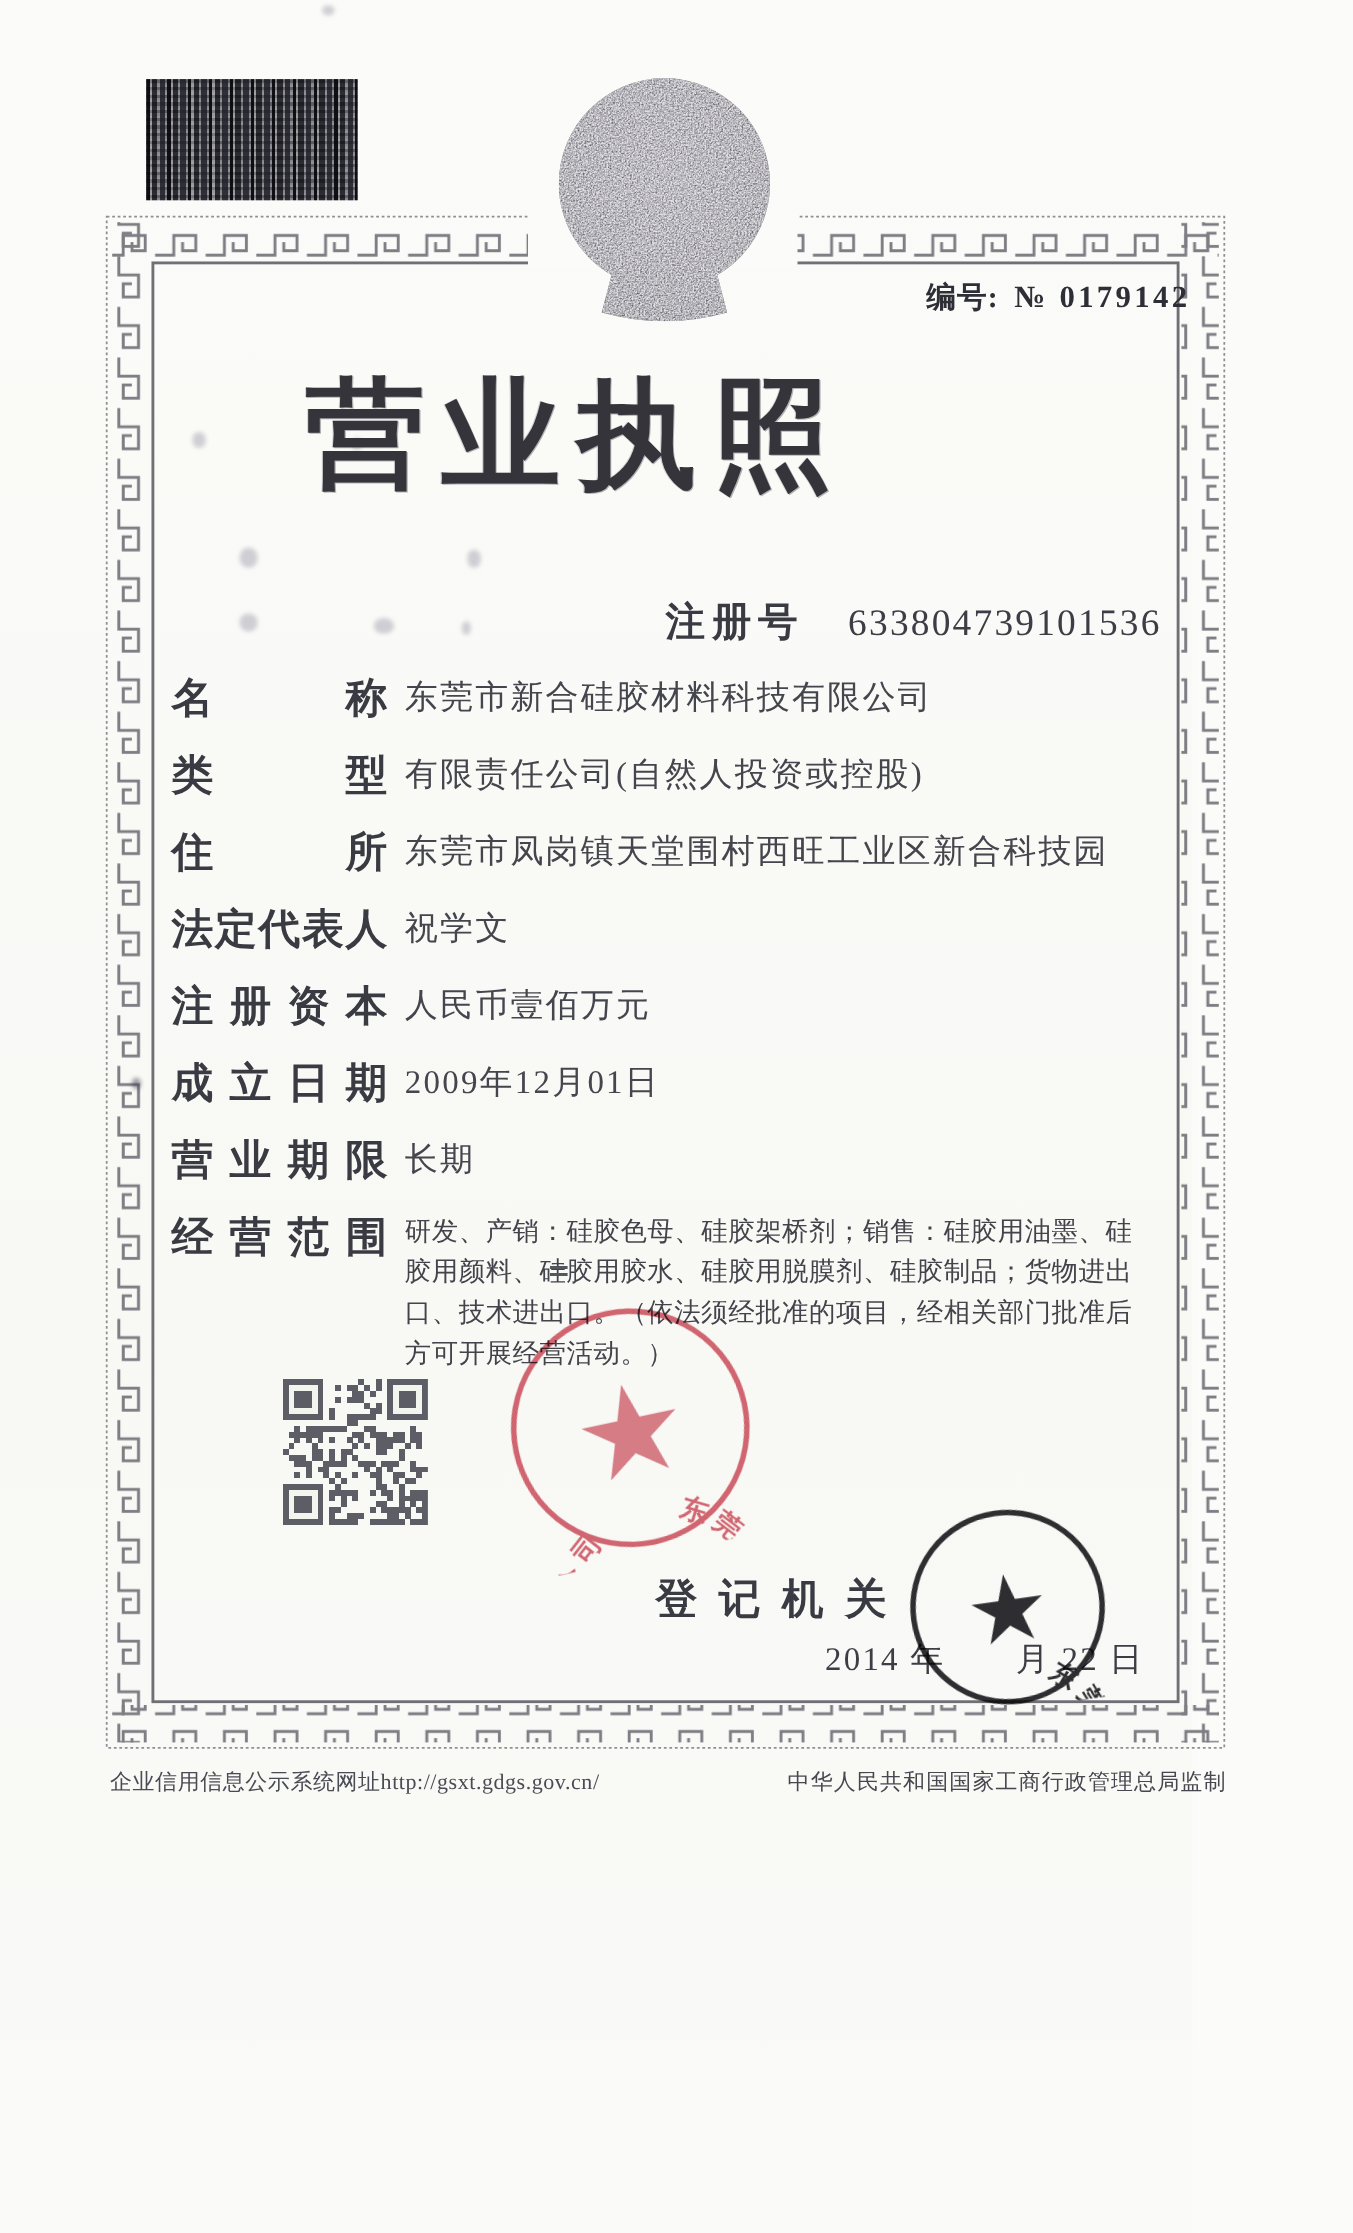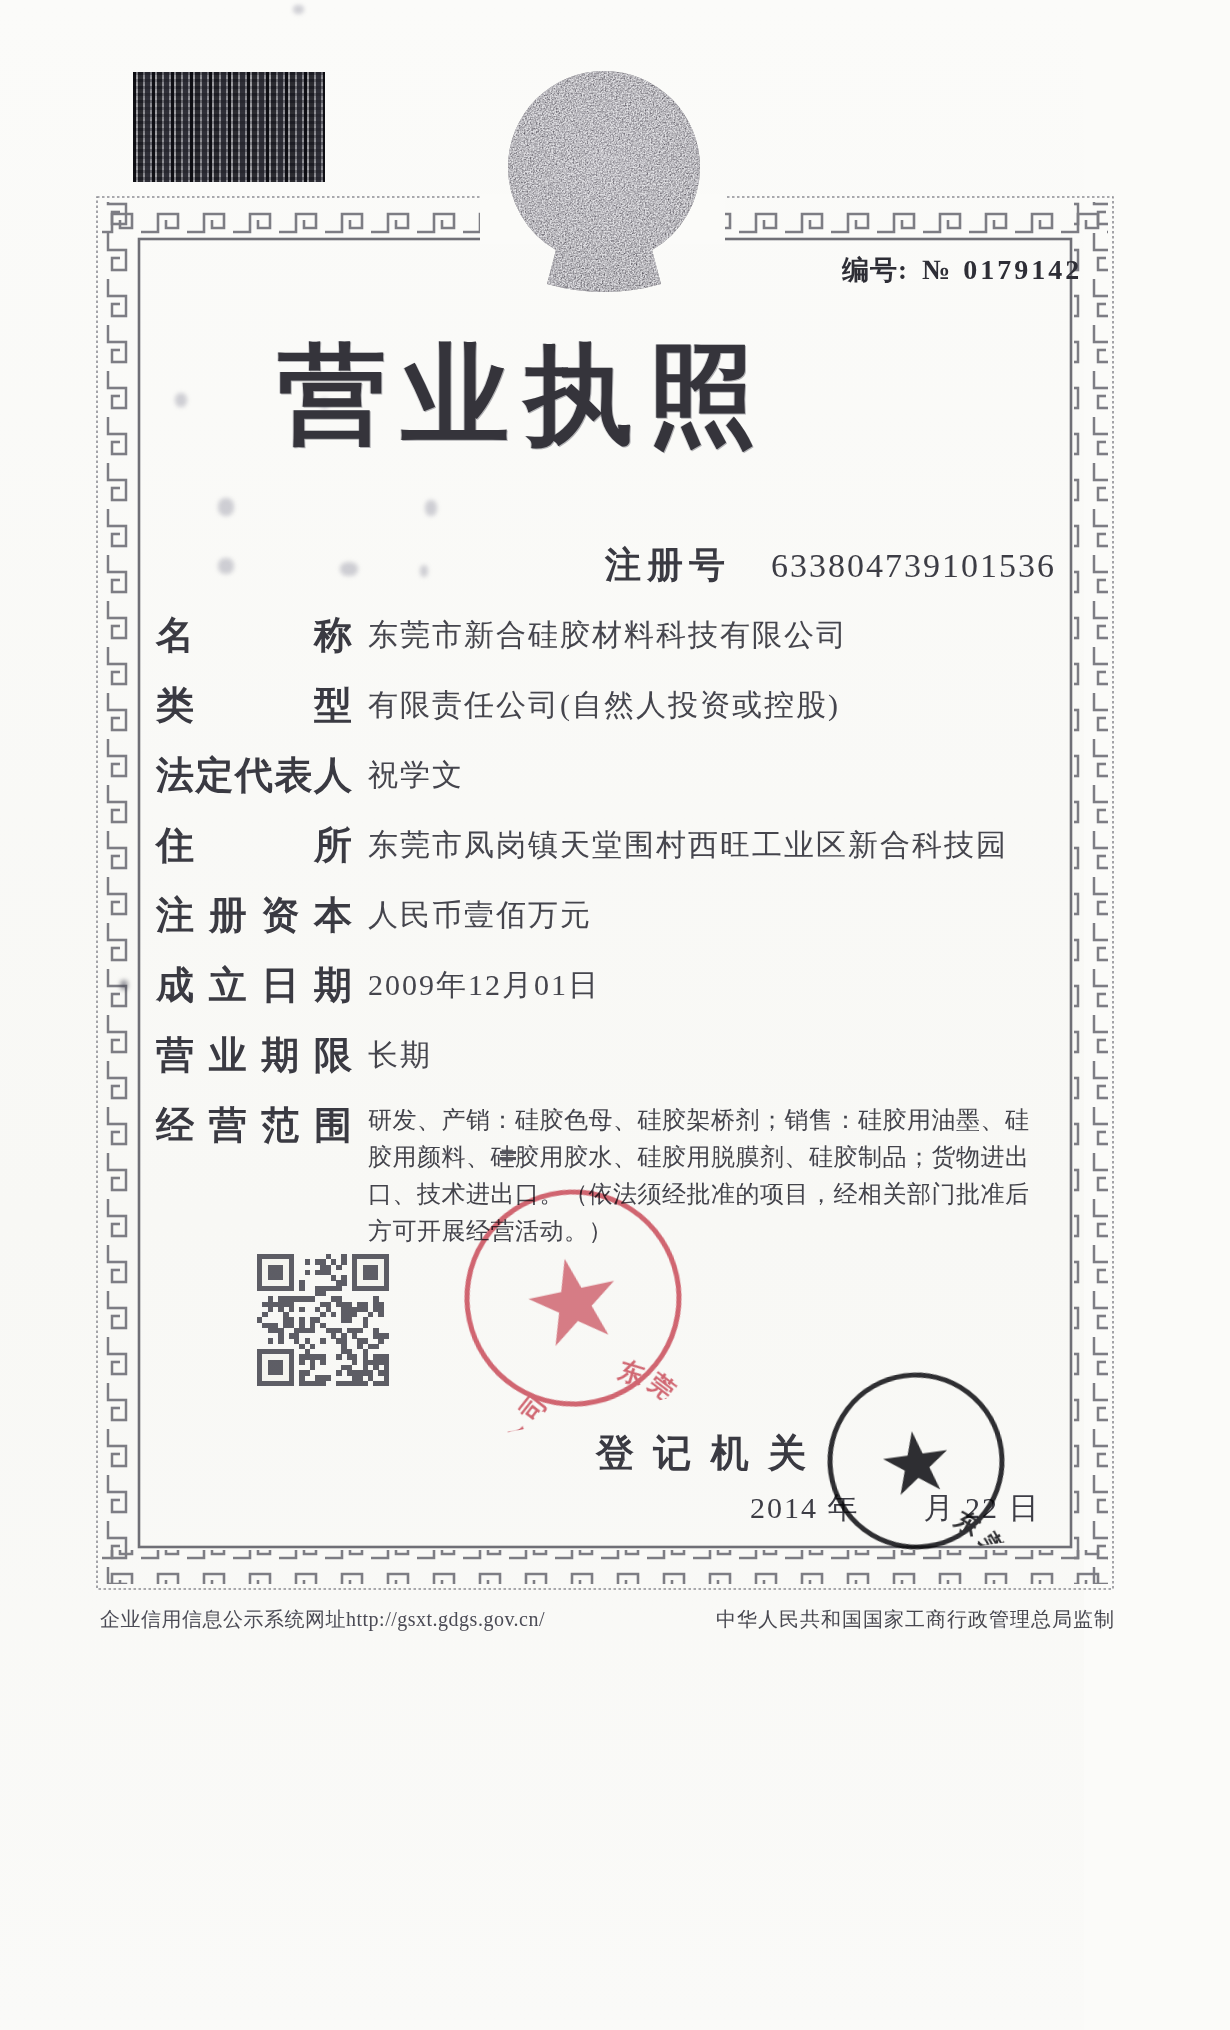--- a/index.html
+++ b/index.html
@@ -137,26 +137,26 @@
 
   <div class="row">
       <span class="lab">名称</span>
       <span class="val">东莞市新合硅胶材料科技有限公司</span>
     </div>
       <div class="row">
       <span class="lab">类型</span>
       <span class="val">有限责任公司(自然人投资或控股)</span>
     </div>
       <div class="row">
+      <span class="lab">住所</span>
+      <span class="val">东莞市凤岗镇天堂围村西旺工业区新合科技园</span>
+    </div>
+      <div class="row">
       <span class="lab">法定代表人</span>
       <span class="val">祝学文</span>
-    </div>
-      <div class="row">
-      <span class="lab">住所</span>
-      <span class="val">东莞市凤岗镇天堂围村西旺工业区新合科技园</span>
     </div>
       <div class="row">
       <span class="lab">注册资本</span>
       <span class="val">人民币壹佰万元</span>
     </div>
       <div class="row">
       <span class="lab">成立日期</span>
       <span class="val">2009年12月01日</span>
     </div>
       <div class="row">

